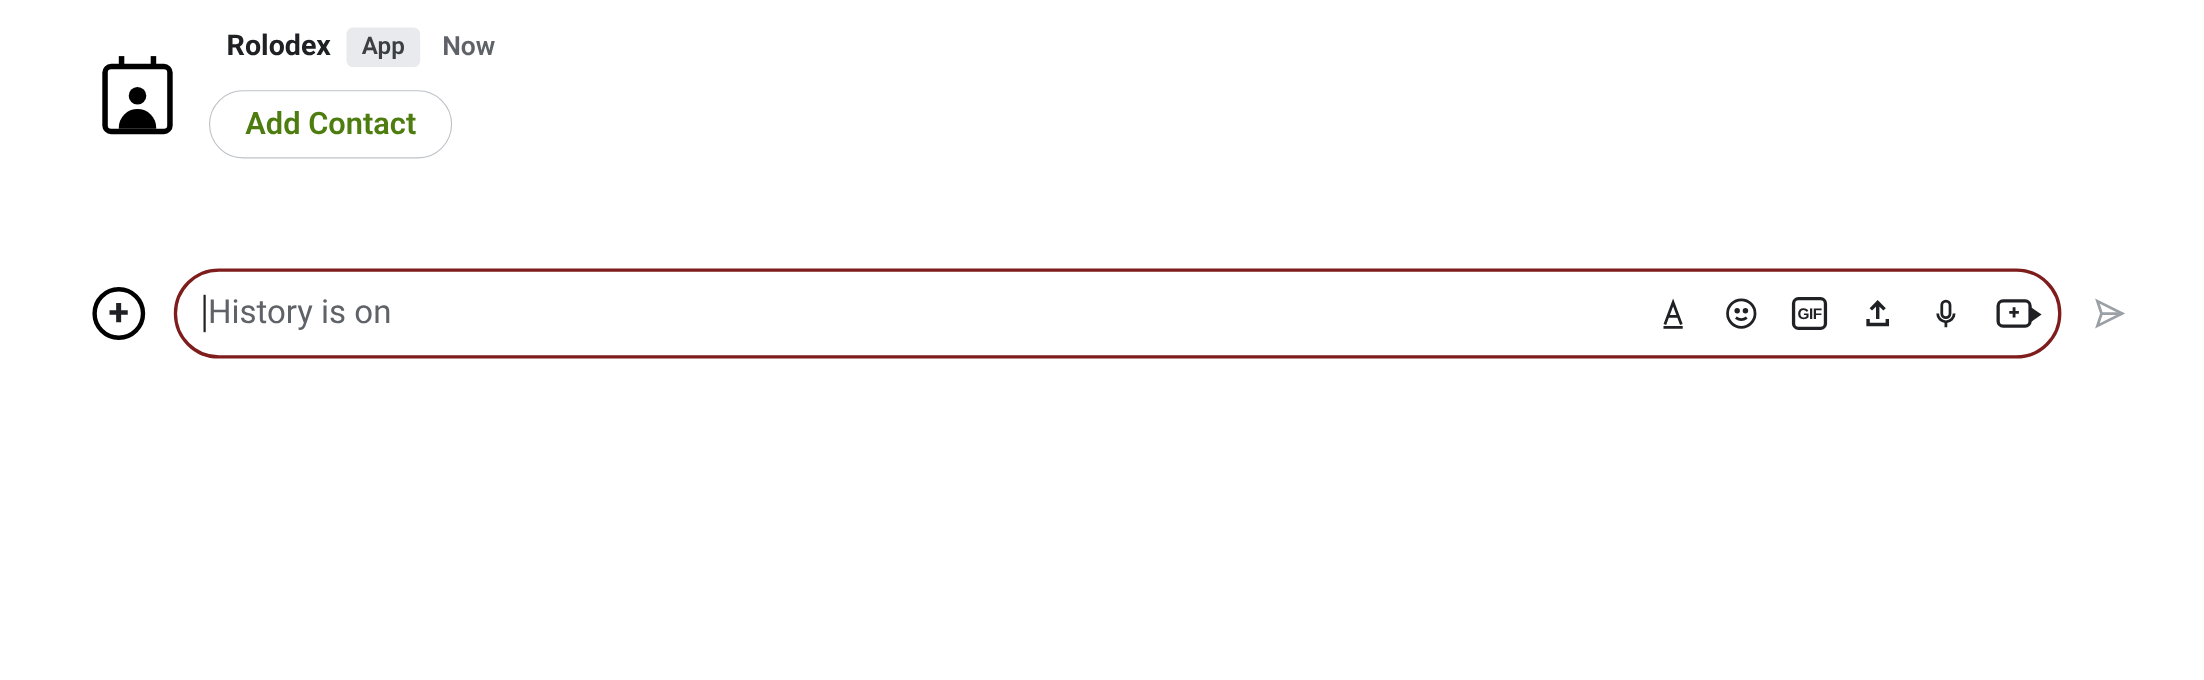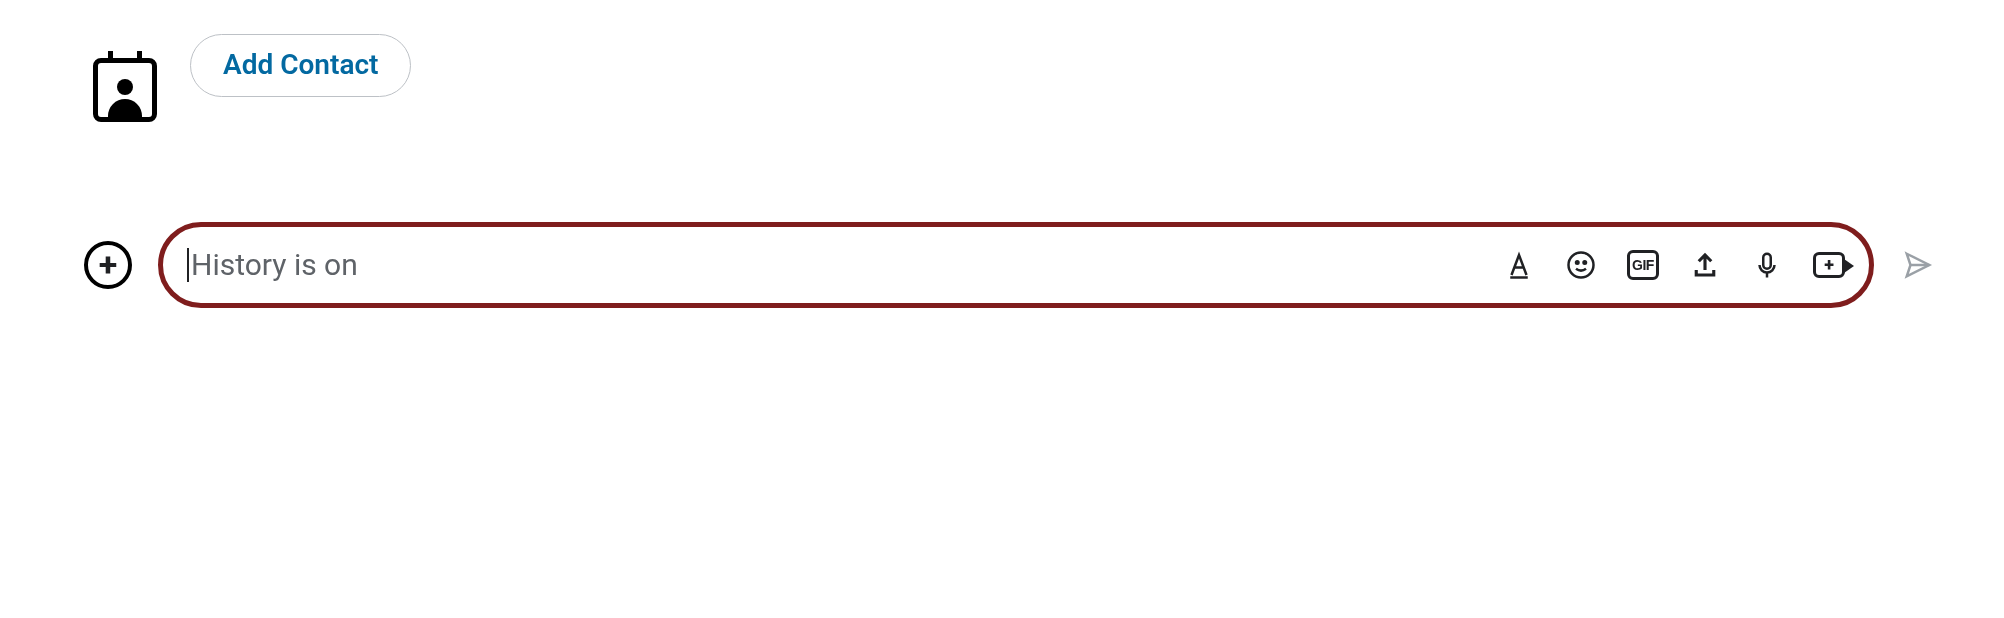--- a/index.html
+++ b/index.html
@@ -54,33 +54,33 @@
     font-family: ui-monospace, SFMono-Regular, Menlo, Consolas, monospace;
     font-size: 26px;
   }
   .rolodex-emoji { font-size: 30px; vertical-align: -4px; }
 
   .chip-row { margin-top: 14px; padding-left: 0; }
   .chip-btn {
     display:inline-flex; align-items:center;
     border:1px solid #bdc1c6; border-radius: 999px;
     padding: 10px 32px; font-size: 28px; font-weight: 600;
-    color:#0369a1; background:#fff;
+    color:#4d7c0f; background:#fff;
   }
 
   .composer-row { display:flex; align-items:center; gap: 18px; margin-top: 100px; padding: 0 10px 0 0; }
   .plus-btn {
     width:48px; height:48px; border:4px solid #000; border-radius:50%;
     display:flex; align-items:center; justify-content:center;
     font-size:34px; font-weight:700;
     margin-left: 24px; margin-right: 8px;
   }
   .composer {
     flex:1 1 auto;
-    border:5px solid #7f1d1d; border-radius: 999px;
+    border:3px solid #7f1d1d; border-radius: 999px;
     display:flex; align-items:center;
     padding: 16px 24px;
     gap: 16px;
   }
   .composer-input {
     flex:1 1 auto; color:#5f6368; font-size: 30px;
     display:flex; align-items:center; gap:2px;
   }
   .caret {
     display:inline-block; width:2px; height:34px; background:#202124;
@@ -112,20 +112,25 @@
 
 <div class="row">
   <div class="avatar-col">
     <div class="avatar-box">
       <div class="avatar-head"></div>
       <div class="avatar-body"></div>
     </div>
   </div>
   <div class="content-col">
 
+    <div class="header-line">
+      <span class="app-name">Rolodex</span>
+      <span class="app-badge">App</span>
+      <span class="time">Now</span>
+    </div>
 
 
     <div class="chip-row">
       <span class="chip-btn">Add Contact</span>
     </div>
   </div>
 </div>
 
 <div class="composer-row">
   <div class="plus-btn">+</div>

